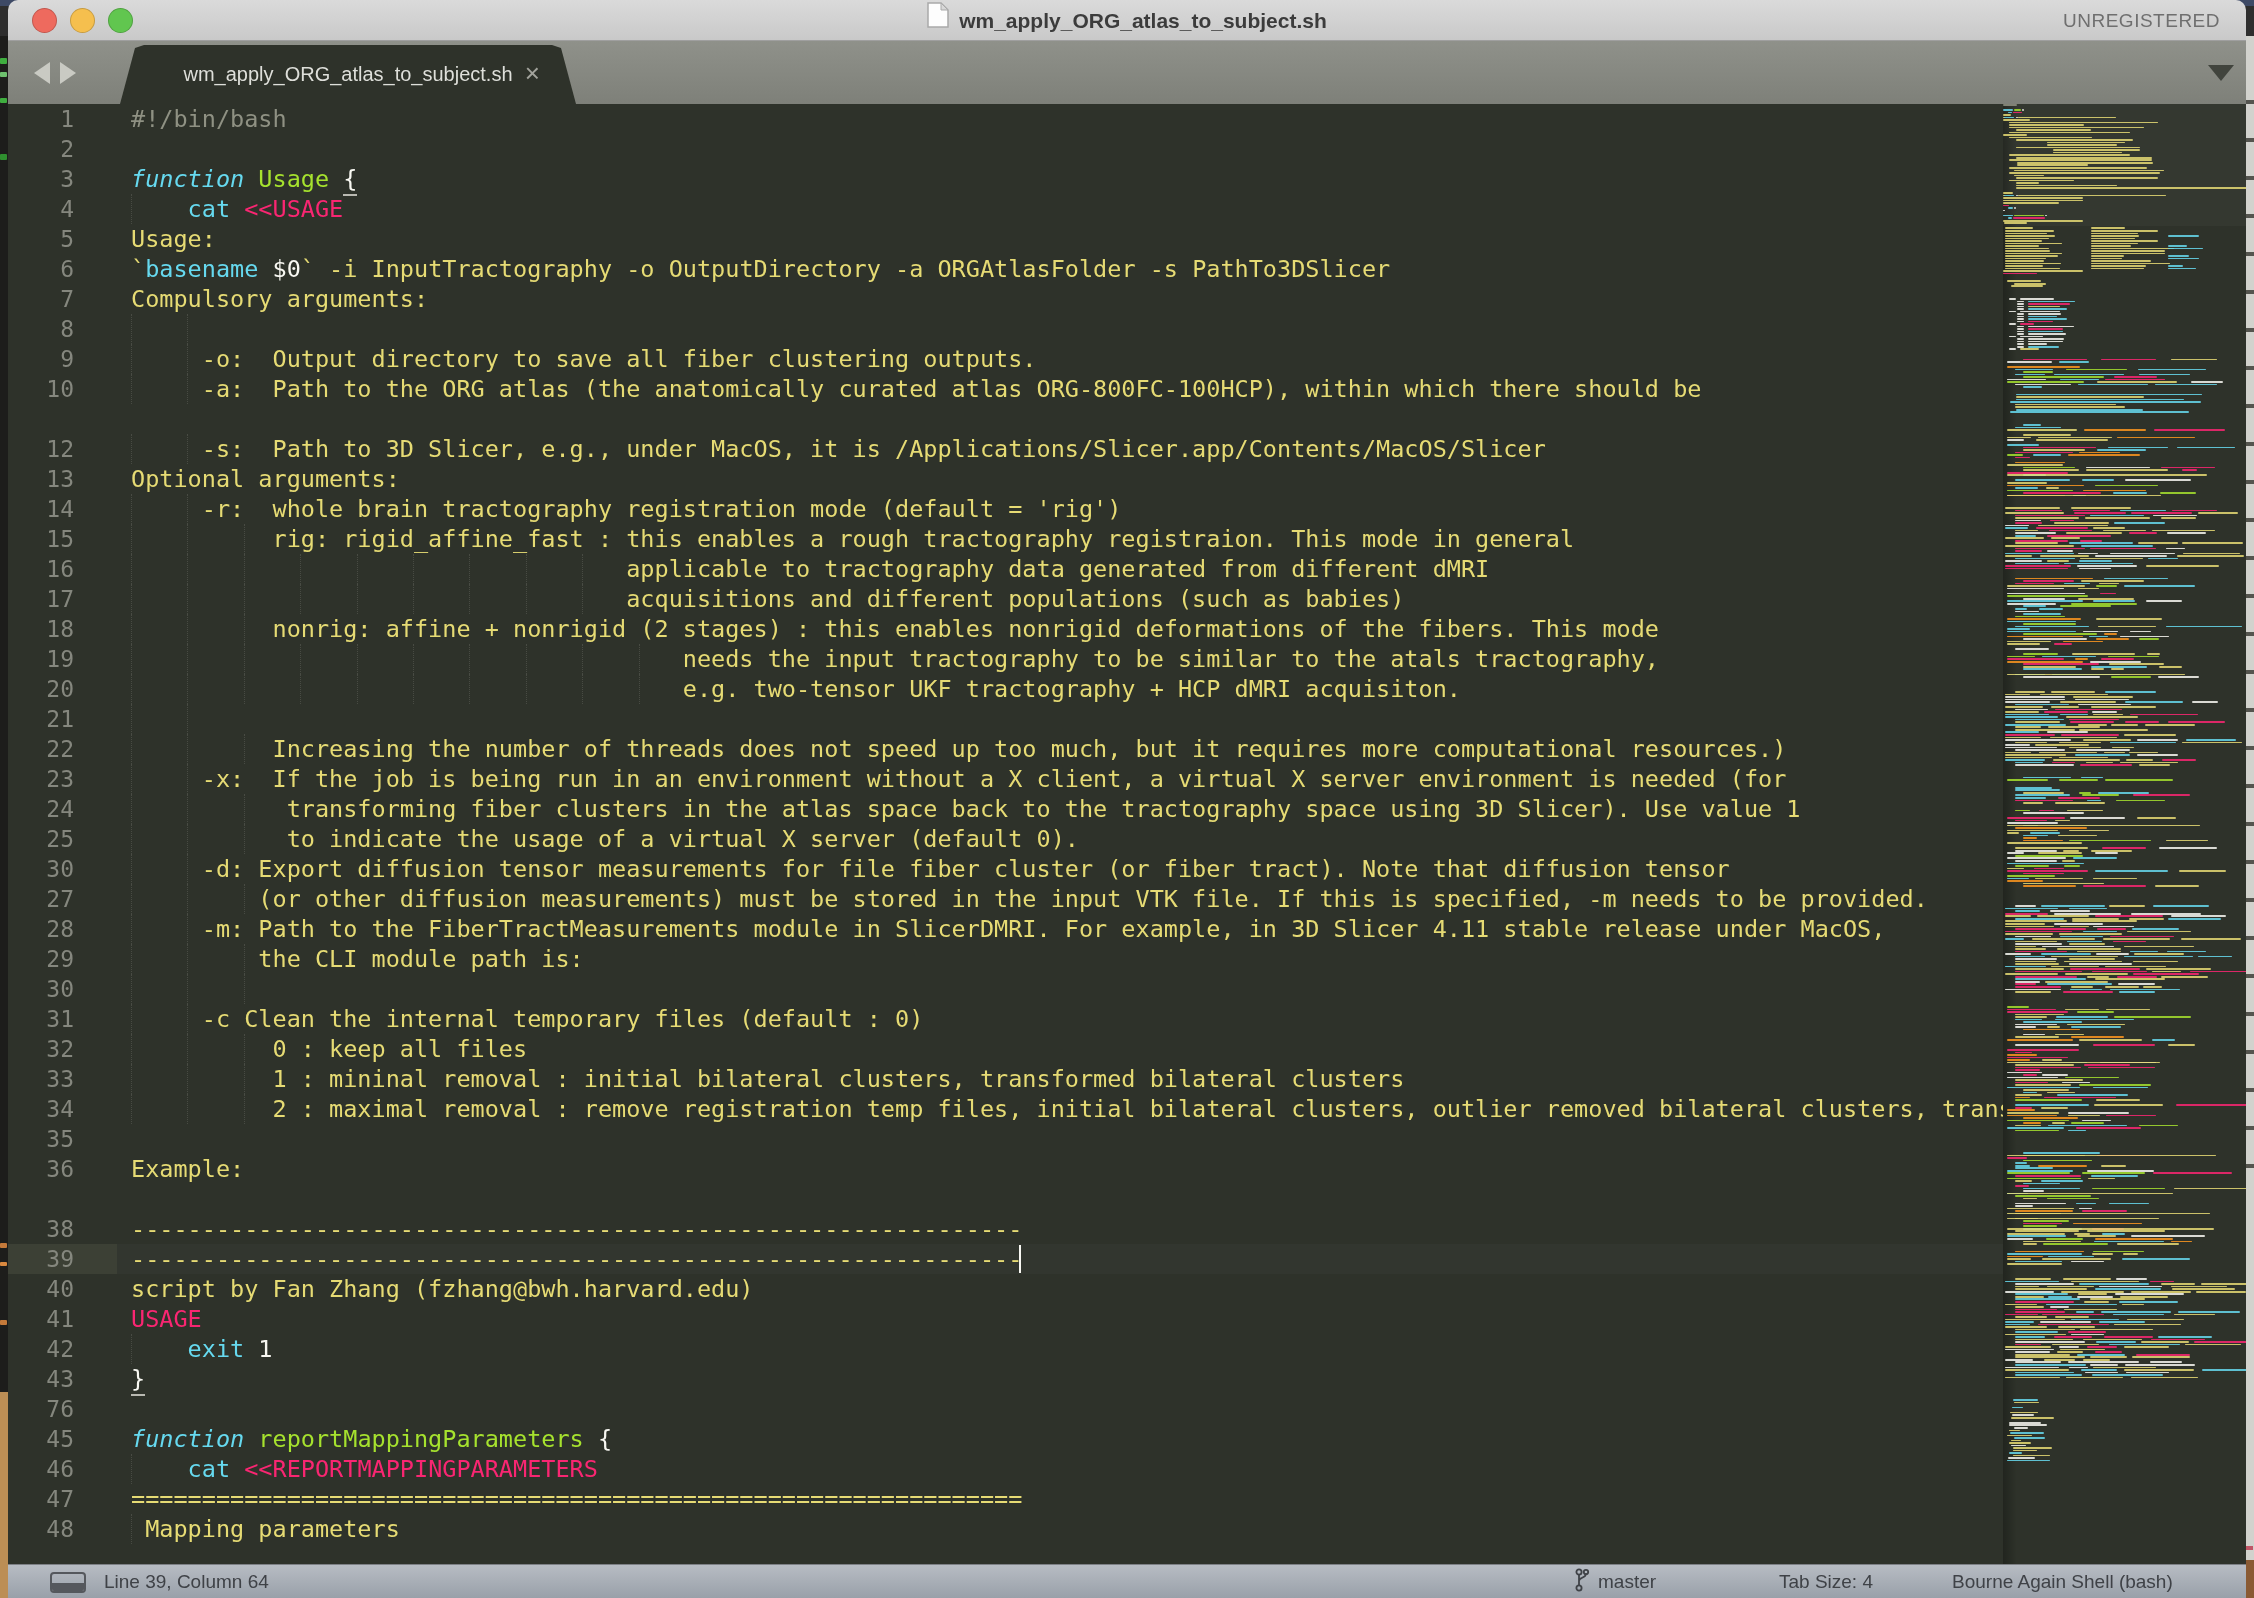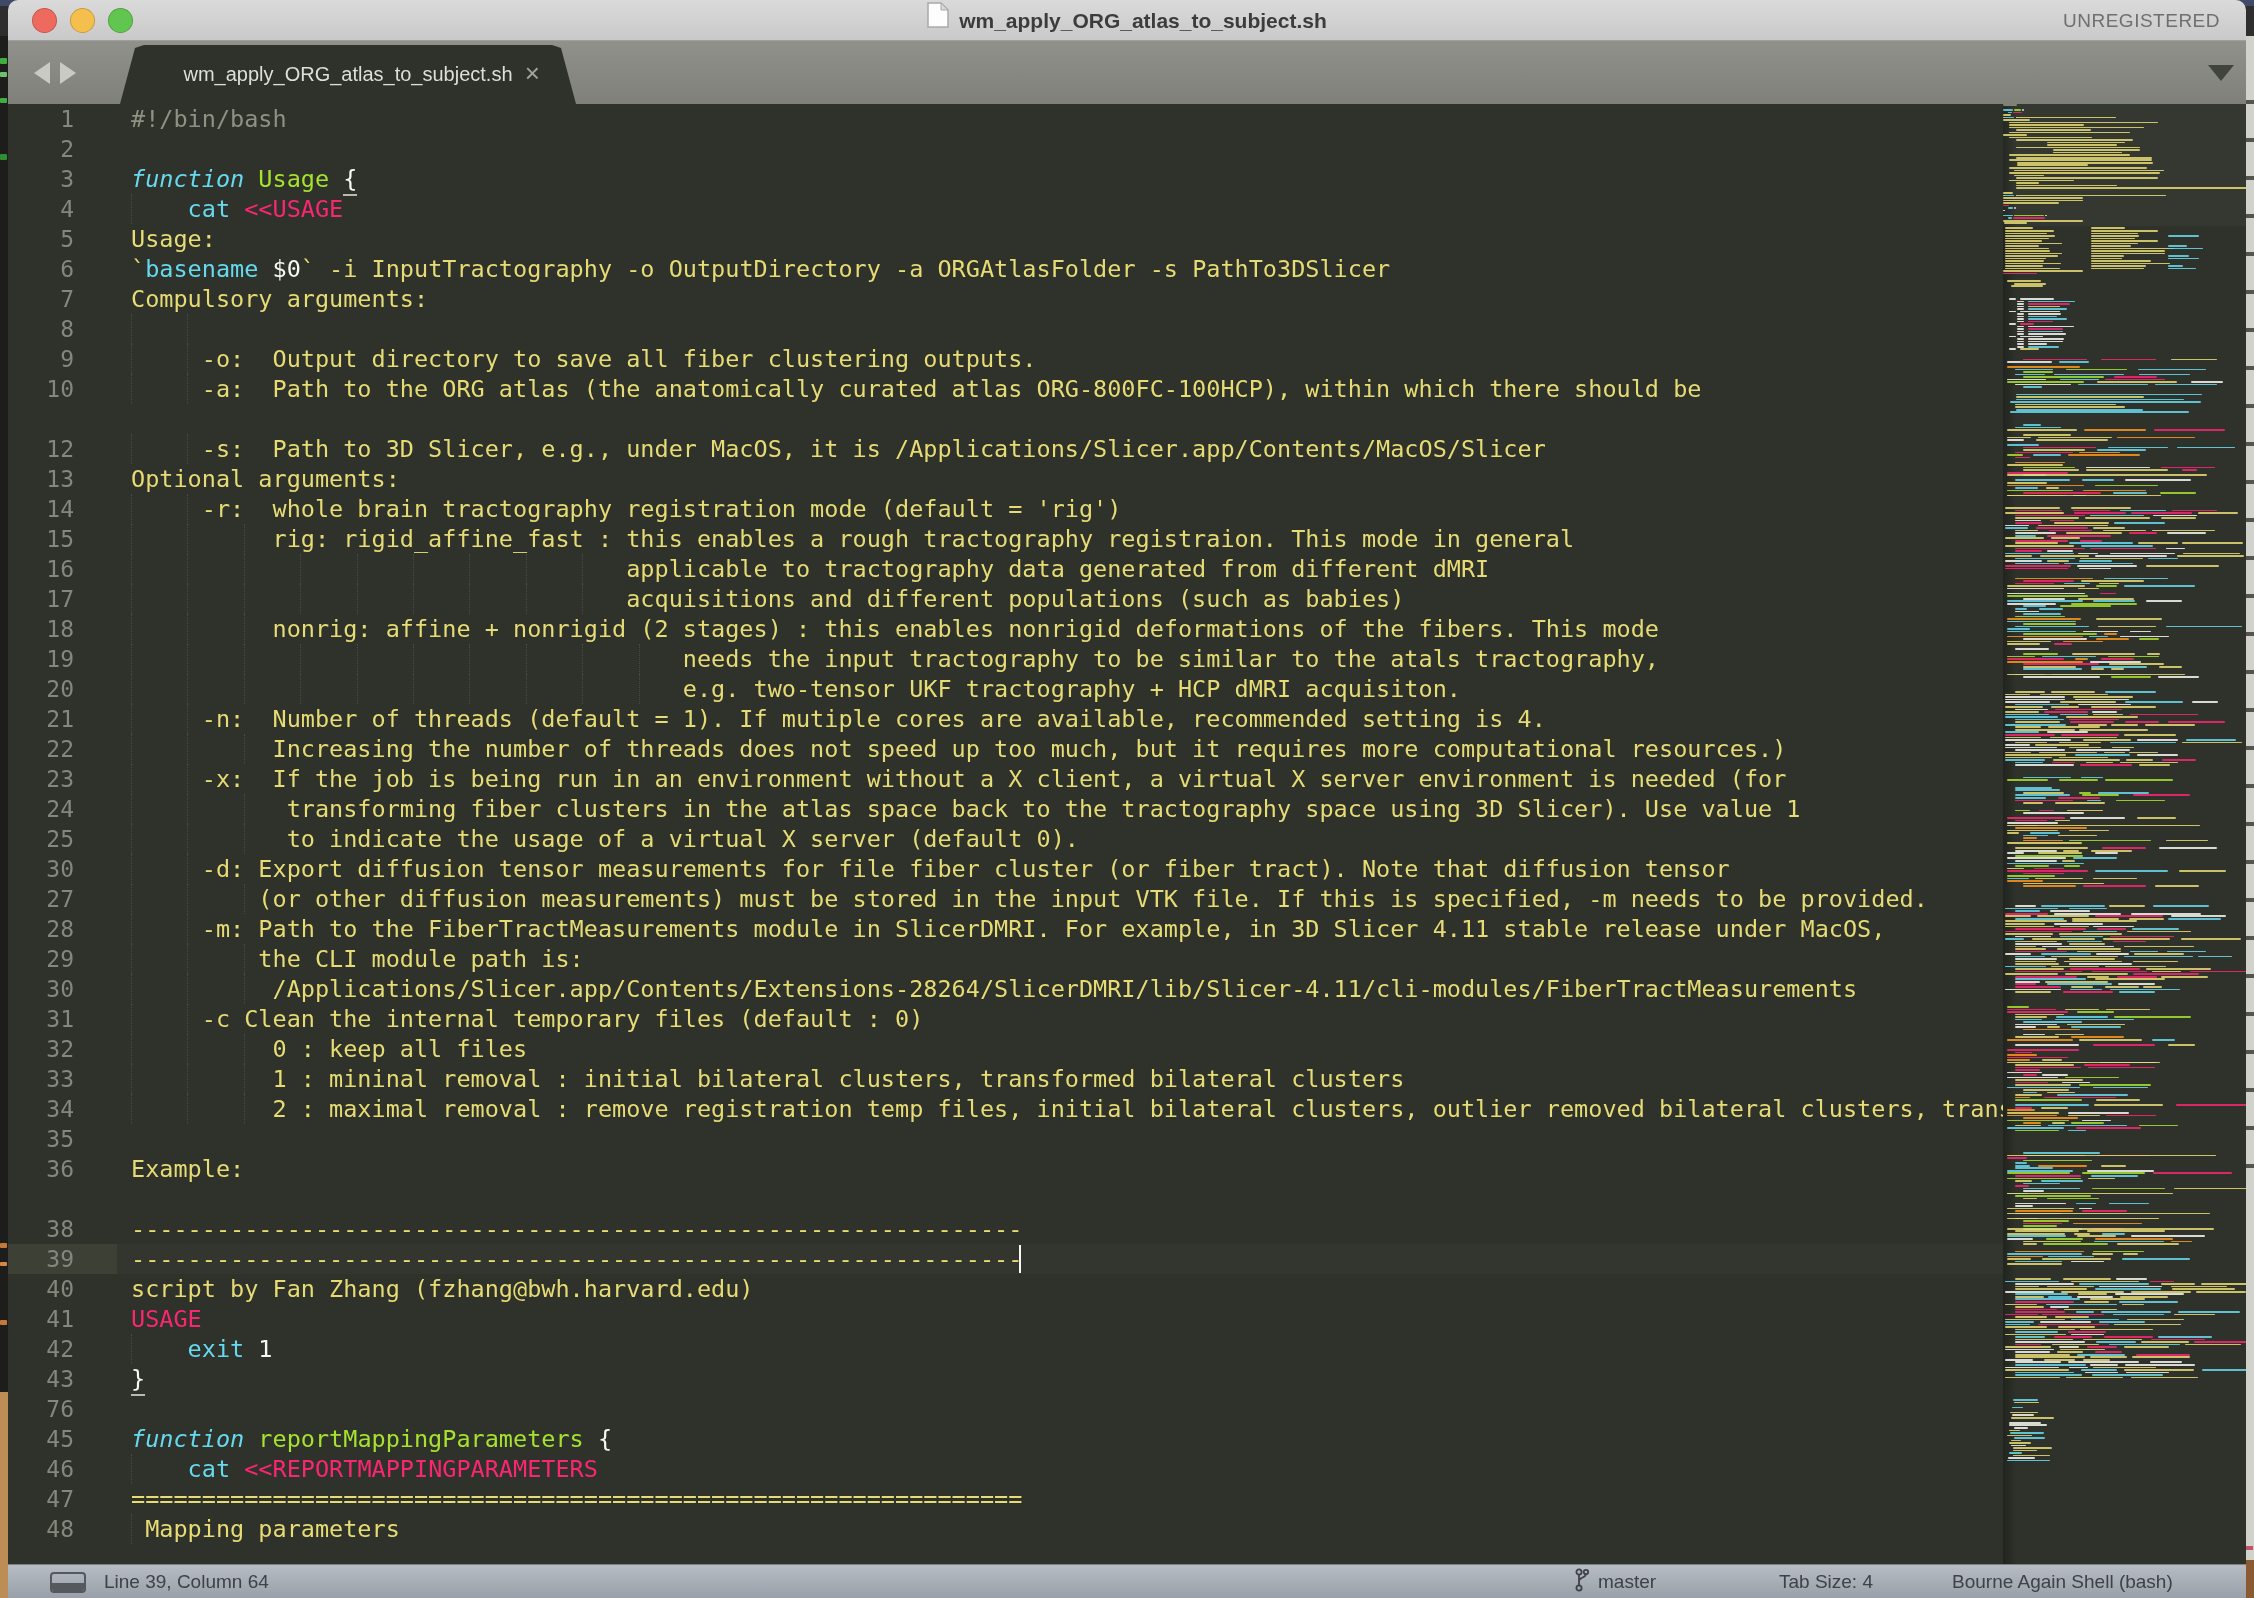--- a/index.html
+++ b/index.html
@@ -138,30 +138,30 @@
         <div class="line" style="top: 270px;"><span class="num">10</span><span class="guide" style="left: 123px;"></span><span class="guide" style="left: 179.4px;"></span><span class="code"><span class="sy">     -a:  Path to the ORG atlas (the anatomically curated atlas ORG-800FC-100HCP), within which there should be</span></span></div>
         <div class="line" style="top: 330px;"><span class="num">12</span><span class="guide" style="left: 123px;"></span><span class="guide" style="left: 179.4px;"></span><span class="code"><span class="sy">     -s:  Path to 3D Slicer, e.g., under MacOS, it is /Applications/Slicer.app/Contents/MacOS/Slicer</span></span></div>
         <div class="line" style="top: 360px;"><span class="num">13</span><span class="code"><span class="sy">Optional arguments:</span></span></div>
         <div class="line" style="top: 390px;"><span class="num">14</span><span class="guide" style="left: 123px;"></span><span class="guide" style="left: 179.4px;"></span><span class="code"><span class="sy">     -r:  whole brain tractography registration mode (default = 'rig')</span></span></div>
         <div class="line" style="top: 420px;"><span class="num">15</span><span class="guide" style="left: 123px;"></span><span class="guide" style="left: 179.4px;"></span><span class="guide" style="left: 235.8px;"></span><span class="code"><span class="sy">          rig: rigid_affine_fast : this enables a rough tractography registraion. This mode in general</span></span></div>
         <div class="line" style="top: 450px;"><span class="num">16</span><span class="guide" style="left: 123px;"></span><span class="guide" style="left: 179.4px;"></span><span class="guide" style="left: 235.8px;"></span><span class="guide" style="left: 292.2px;"></span><span class="guide" style="left: 348.6px;"></span><span class="guide" style="left: 405px;"></span><span class="guide" style="left: 461.4px;"></span><span class="guide" style="left: 517.8px;"></span><span class="guide" style="left: 574.2px;"></span><span class="code"><span class="sy">                                   applicable to tractography data generated from different dMRI</span></span></div>
         <div class="line" style="top: 480px;"><span class="num">17</span><span class="guide" style="left: 123px;"></span><span class="guide" style="left: 179.4px;"></span><span class="guide" style="left: 235.8px;"></span><span class="guide" style="left: 292.2px;"></span><span class="guide" style="left: 348.6px;"></span><span class="guide" style="left: 405px;"></span><span class="guide" style="left: 461.4px;"></span><span class="guide" style="left: 517.8px;"></span><span class="guide" style="left: 574.2px;"></span><span class="code"><span class="sy">                                   acquisitions and different populations (such as babies)</span></span></div>
         <div class="line" style="top: 510px;"><span class="num">18</span><span class="guide" style="left: 123px;"></span><span class="guide" style="left: 179.4px;"></span><span class="guide" style="left: 235.8px;"></span><span class="code"><span class="sy">          nonrig: affine + nonrigid (2 stages) : this enables nonrigid deformations of the fibers. This mode</span></span></div>
         <div class="line" style="top: 540px;"><span class="num">19</span><span class="guide" style="left: 123px;"></span><span class="guide" style="left: 179.4px;"></span><span class="guide" style="left: 235.8px;"></span><span class="guide" style="left: 292.2px;"></span><span class="guide" style="left: 348.6px;"></span><span class="guide" style="left: 405px;"></span><span class="guide" style="left: 461.4px;"></span><span class="guide" style="left: 517.8px;"></span><span class="guide" style="left: 574.2px;"></span><span class="guide" style="left: 630.6px;"></span><span class="code"><span class="sy">                                       needs the input tractography to be similar to the atals tractography,</span></span></div>
         <div class="line" style="top: 570px;"><span class="num">20</span><span class="guide" style="left: 123px;"></span><span class="guide" style="left: 179.4px;"></span><span class="guide" style="left: 235.8px;"></span><span class="guide" style="left: 292.2px;"></span><span class="guide" style="left: 348.6px;"></span><span class="guide" style="left: 405px;"></span><span class="guide" style="left: 461.4px;"></span><span class="guide" style="left: 517.8px;"></span><span class="guide" style="left: 574.2px;"></span><span class="guide" style="left: 630.6px;"></span><span class="code"><span class="sy">                                       e.g. two-tensor UKF tractography + HCP dMRI acquisiton.</span></span></div>
-        <div class="line" style="top: 600px;"><span class="num">21</span><span class="guide" style="left: 123px;"></span><span class="guide" style="left: 179.4px;"></span><span class="code"><span class="sy">     -n:  Number of threads (default = 1). If mutiple cores are available, recommended setting is 4.</span></span></div>
+        <div class="line" style="top: 600px;"><span class="num">21</span><span class="guide" style="left: 123px;"></span><span class="guide" style="left: 179.4px;"></span></div>
         <div class="line" style="top: 630px;"><span class="num">22</span><span class="guide" style="left: 123px;"></span><span class="guide" style="left: 179.4px;"></span><span class="guide" style="left: 235.8px;"></span><span class="code"><span class="sy">          Increasing the number of threads does not speed up too much, but it requires more computational resources.)</span></span></div>
         <div class="line" style="top: 660px;"><span class="num">23</span><span class="guide" style="left: 123px;"></span><span class="guide" style="left: 179.4px;"></span><span class="code"><span class="sy">     -x:  If the job is being run in an environment without a X client, a virtual X server environment is needed (for</span></span></div>
         <div class="line" style="top: 690px;"><span class="num">24</span><span class="guide" style="left: 123px;"></span><span class="guide" style="left: 179.4px;"></span><span class="guide" style="left: 235.8px;"></span><span class="code"><span class="sy">           transforming fiber clusters in the atlas space back to the tractography space using 3D Slicer). Use value 1</span></span></div>
         <div class="line" style="top: 720px;"><span class="num">25</span><span class="guide" style="left: 123px;"></span><span class="guide" style="left: 179.4px;"></span><span class="guide" style="left: 235.8px;"></span><span class="code"><span class="sy">           to indicate the usage of a virtual X server (default 0).</span></span></div>
         <div class="line" style="top: 750px;"><span class="num">30</span><span class="guide" style="left: 123px;"></span><span class="guide" style="left: 179.4px;"></span><span class="code"><span class="sy">     -d: Export diffusion tensor measurements for file fiber cluster (or fiber tract). Note that diffusion tensor</span></span></div>
         <div class="line" style="top: 780px;"><span class="num">27</span><span class="guide" style="left: 123px;"></span><span class="guide" style="left: 179.4px;"></span><span class="guide" style="left: 235.8px;"></span><span class="code"><span class="sy">         (or other diffusion measurements) must be stored in the input VTK file. If this is specified, -m needs to be provided.</span></span></div>
         <div class="line" style="top: 810px;"><span class="num">28</span><span class="guide" style="left: 123px;"></span><span class="guide" style="left: 179.4px;"></span><span class="code"><span class="sy">     -m: Path to the FiberTractMeasurements module in SlicerDMRI. For example, in 3D Slicer 4.11 stable release under MacOS,</span></span></div>
         <div class="line" style="top: 840px;"><span class="num">29</span><span class="guide" style="left: 123px;"></span><span class="guide" style="left: 179.4px;"></span><span class="guide" style="left: 235.8px;"></span><span class="code"><span class="sy">         the CLI module path is:</span></span></div>
-        <div class="line" style="top: 870px;"><span class="num">30</span><span class="guide" style="left: 123px;"></span><span class="guide" style="left: 179.4px;"></span><span class="guide" style="left: 235.8px;"></span><span class="code"><span class="sy">          /Applications/Slicer.app/Contents/Extensions-28264/SlicerDMRI/lib/Slicer-4.11/cli-modules/FiberTractMeasurements</span></span></div>
+        <div class="line" style="top: 870px;"><span class="num">30</span><span class="guide" style="left: 123px;"></span><span class="guide" style="left: 179.4px;"></span><span class="guide" style="left: 235.8px;"></span></div>
         <div class="line" style="top: 900px;"><span class="num">31</span><span class="guide" style="left: 123px;"></span><span class="guide" style="left: 179.4px;"></span><span class="code"><span class="sy">     -c Clean the internal temporary files (default : 0)</span></span></div>
         <div class="line" style="top: 930px;"><span class="num">32</span><span class="guide" style="left: 123px;"></span><span class="guide" style="left: 179.4px;"></span><span class="guide" style="left: 235.8px;"></span><span class="code"><span class="sy">          0 : keep all files</span></span></div>
         <div class="line" style="top: 960px;"><span class="num">33</span><span class="guide" style="left: 123px;"></span><span class="guide" style="left: 179.4px;"></span><span class="guide" style="left: 235.8px;"></span><span class="code"><span class="sy">          1 : mininal removal : initial bilateral clusters, transformed bilateral clusters</span></span></div>
         <div class="line" style="top: 990px;"><span class="num">34</span><span class="guide" style="left: 123px;"></span><span class="guide" style="left: 179.4px;"></span><span class="guide" style="left: 235.8px;"></span><span class="code"><span class="sy">          2 : maximal removal : remove registration temp files, initial bilateral clusters, outlier removed bilateral clusters, transformed bilateral clusters, and fiber tracts of each hemisphere</span></span></div>
         <div class="line" style="top: 1020px;"><span class="num">35</span><span class="code"></span></div>
         <div class="line" style="top: 1050px;"><span class="num">36</span><span class="code"><span class="sy">Example:</span></span></div>
         <div class="line" style="top: 1110px;"><span class="num">38</span><span class="code"><span class="sy">---------------------------------------------------------------</span></span></div>
         <div class="line" style="top: 1140px;"><span class="num">39</span><span class="code"><span class="sy">---------------------------------------------------------------</span></span></div>
         <div class="line" style="top: 1170px;"><span class="num">40</span><span class="code"><span class="sy">script by Fan Zhang (fzhang@bwh.harvard.edu)</span></span></div>
         <div class="line" style="top: 1200px;"><span class="num">41</span><span class="code"><span class="sp">USAGE</span></span></div>

